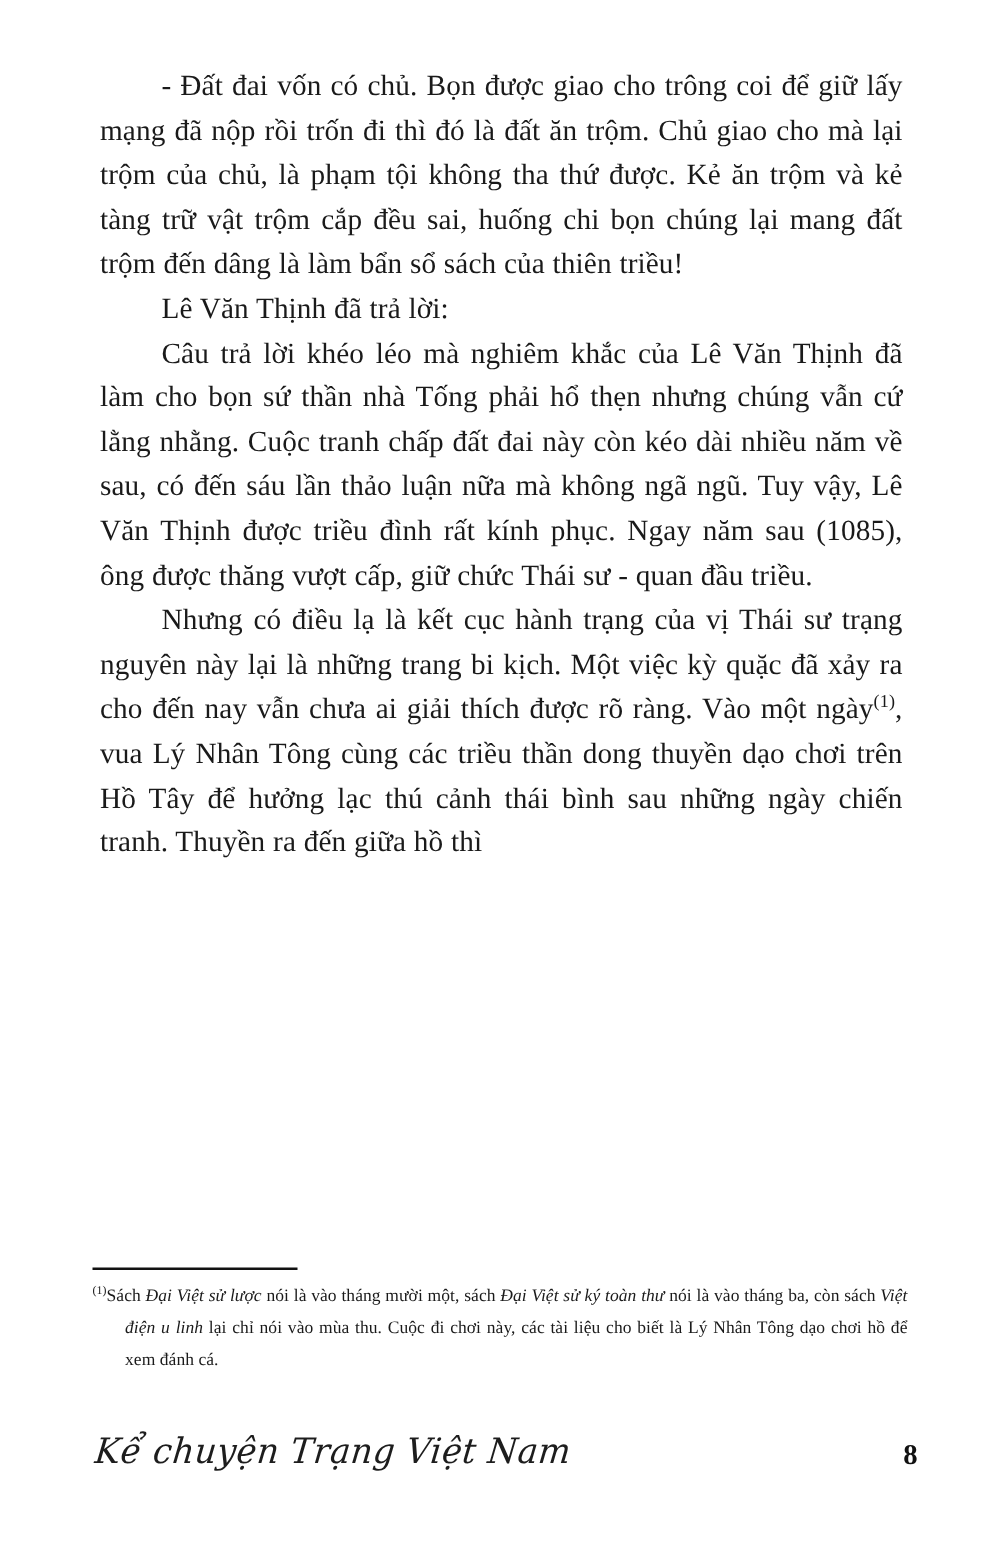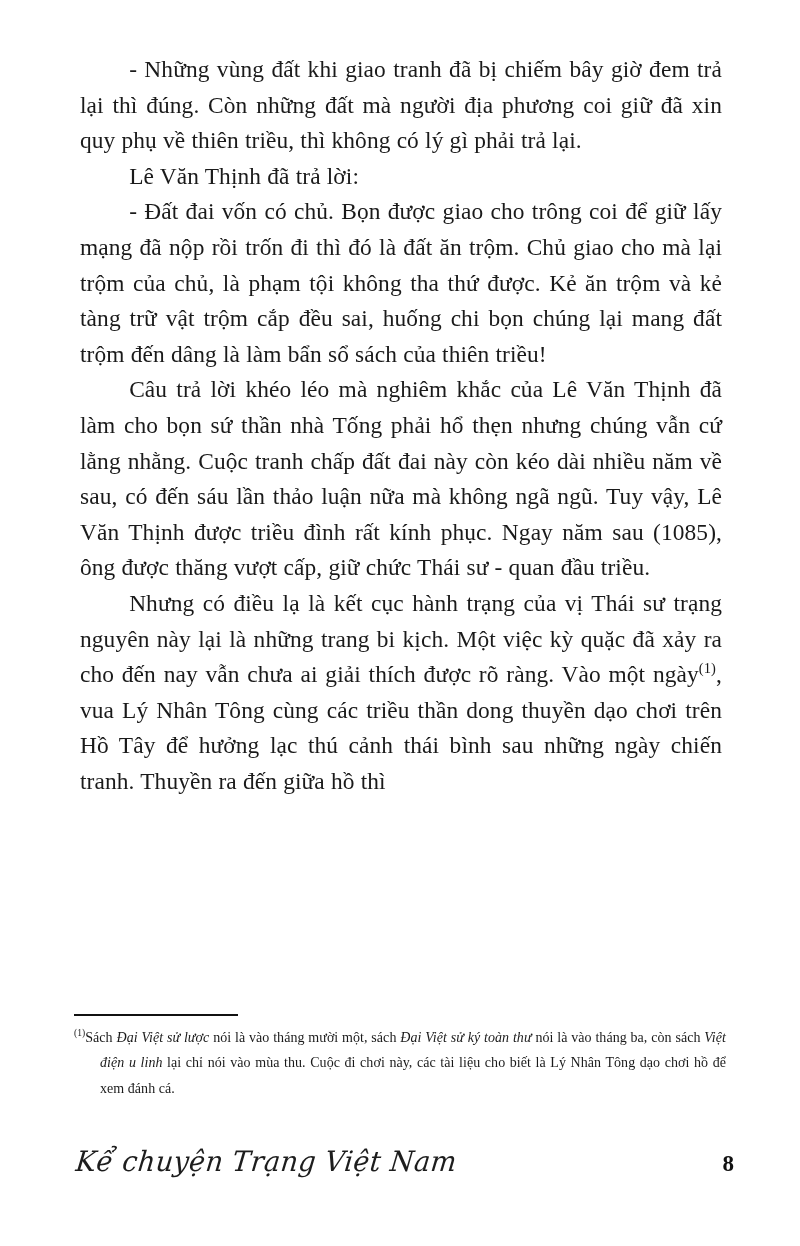--- a/index.html
+++ b/index.html
@@ -117,25 +117,24 @@
   }
 </style>
 </head>
 <body>
 
 <div class="page">
 
   <div class="body-block">
 
 
-    <p class="para">- Những vùng đất khi giao tranh đã bị chiếm bây giờ đem trả lại thì đúng. Còn những đất mà người địa phương coi giữ đã xin quy phụ về thiên triều, thì không có lý gì phải trả lại.</p>
+
+    <p class="para">- Đất đai vốn có chủ. Bọn được giao cho trông coi để giữ lấy mạng đã nộp rồi trốn đi thì đó là đất ăn trộm. Chủ giao cho mà lại trộm của chủ, là phạm tội không tha thứ được. Kẻ ăn trộm và kẻ tàng trữ vật trộm cắp đều sai, huống chi bọn chúng lại mang đất trộm đến dâng là làm bẩn sổ sách của thiên triều!</p>
 
     <p class="para">Lê Văn Thịnh đã trả lời:</p>
-
-    <p class="para">- Đất đai vốn có chủ. Bọn được giao cho trông coi để giữ lấy mạng đã nộp rồi trốn đi thì đó là đất ăn trộm. Chủ giao cho mà lại trộm của chủ, là phạm tội không tha thứ được. Kẻ ăn trộm và kẻ tàng trữ vật trộm cắp đều sai, huống chi bọn chúng lại mang đất trộm đến dâng là làm bẩn sổ sách của thiên triều!</p>
 
     <p class="para">Câu trả lời khéo léo mà nghiêm khắc của Lê Văn Thịnh đã làm cho bọn sứ thần nhà Tống phải hổ thẹn nhưng chúng vẫn cứ lằng nhằng. Cuộc tranh chấp đất đai này còn kéo dài nhiều năm về sau, có đến sáu lần thảo luận nữa mà không ngã ngũ. Tuy vậy, Lê Văn Thịnh được triều đình rất kính phục. Ngay năm sau (1085), ông được thăng vượt cấp, giữ chức Thái sư - quan đầu triều.</p>
 
     <p class="para"><span>Nhưng có điều lạ là kết cục hành trạng của vị Thái sư trạng nguyên này lại là những trang bi kịch. Một việc kỳ quặc đã xảy ra cho đến nay vẫn chưa ai giải thích được rõ ràng. Vào một ngày</span><span class="fn-ref">(1)</span><span>, vua Lý Nhân Tông cùng các triều thần dong thuyền dạo chơi trên Hồ Tây để hưởng lạc thú cảnh thái bình sau những ngày chiến tranh. Thuyền ra đến giữa hồ thì</span></p>
 
   </div>
 
   <div class="footnote-zone">
     <div class="footnote-rule"></div>
     <p class="footnote-text"><span class="fn-marker">(1)</span><span>Sách </span><i>Đại Việt sử lược</i><span> nói là vào tháng mười một, sách </span><i>Đại Việt sử ký toàn thư</i><span> nói là vào tháng ba, còn sách </span><i>Việt điện u linh</i><span> lại chỉ nói vào mùa thu. Cuộc đi chơi này, các tài liệu cho biết là Lý Nhân Tông dạo chơi hồ để xem đánh cá.</span></p>

